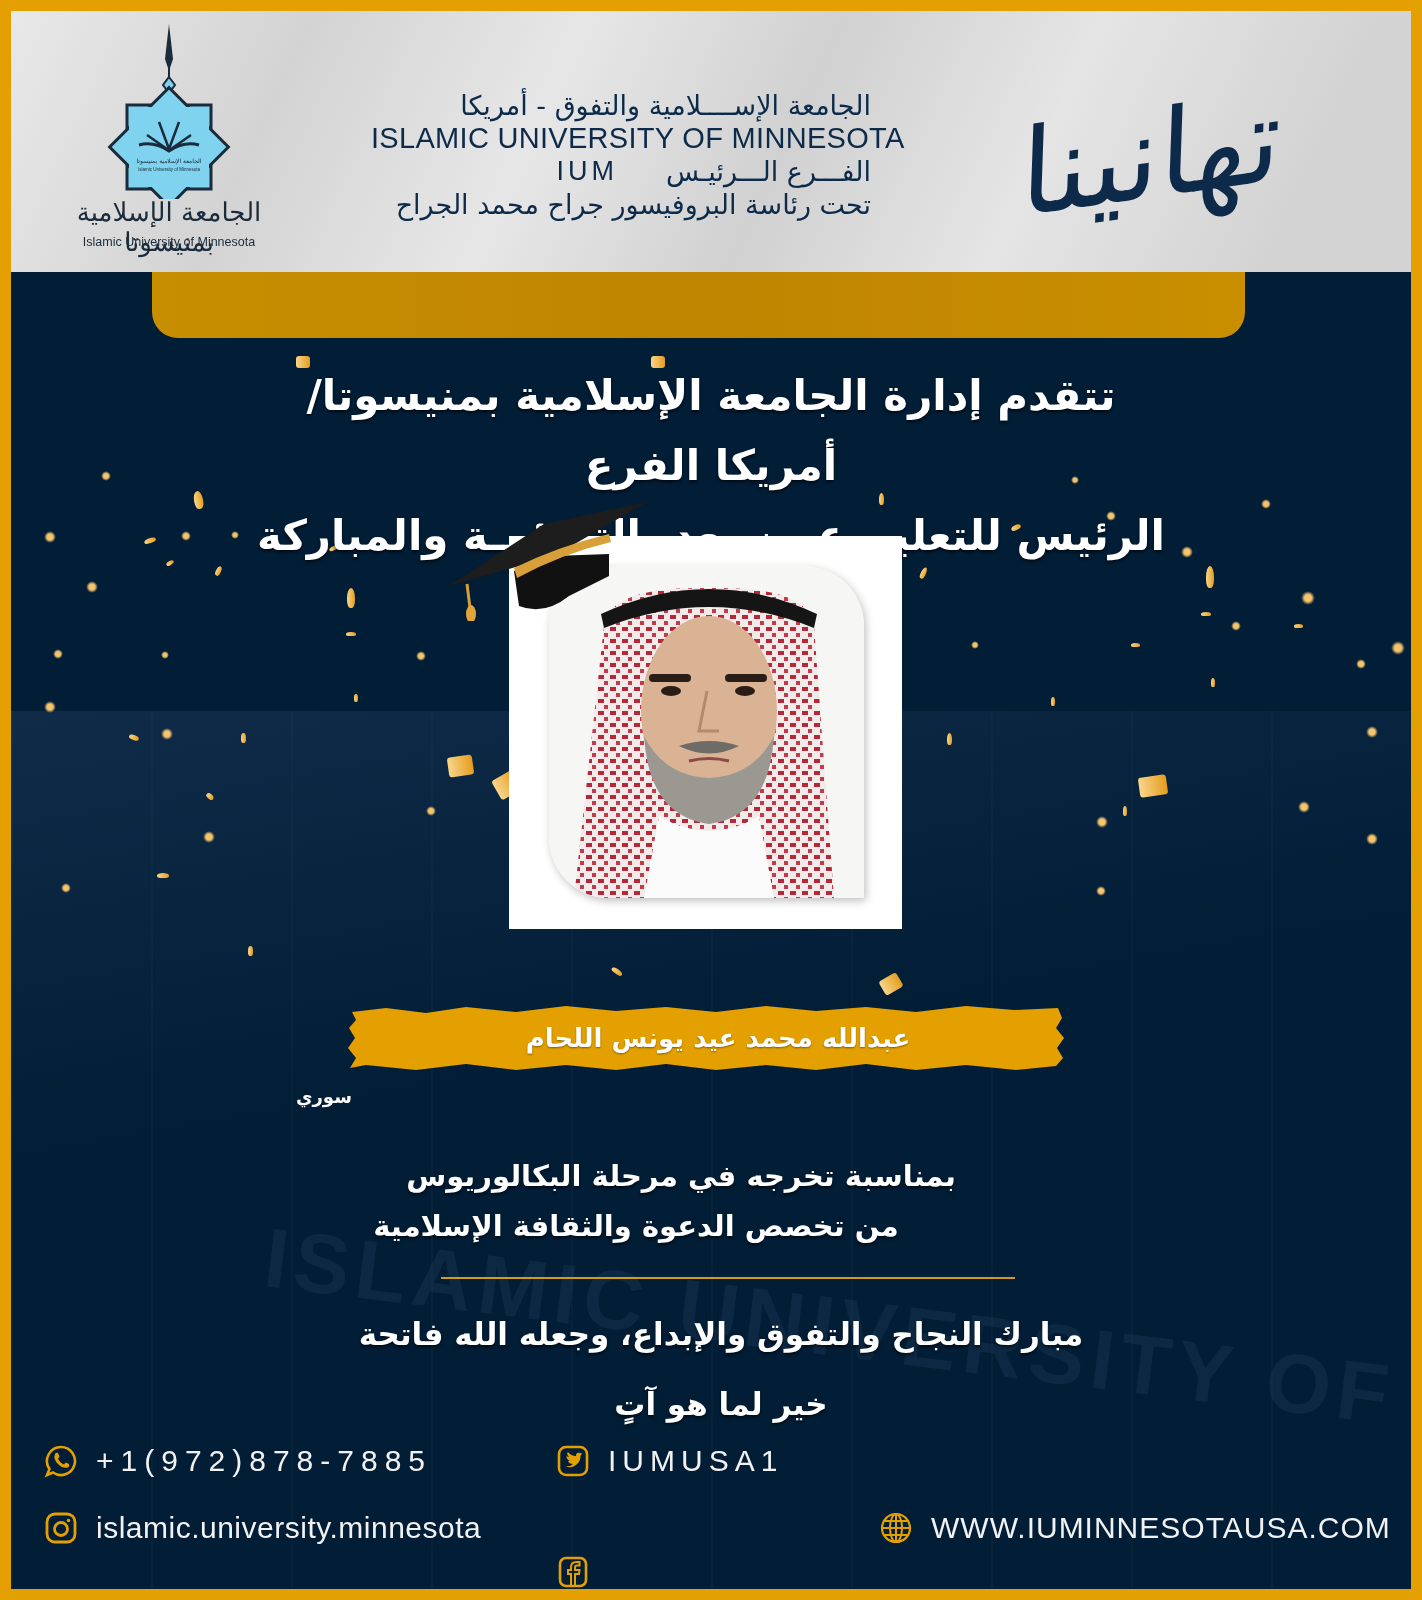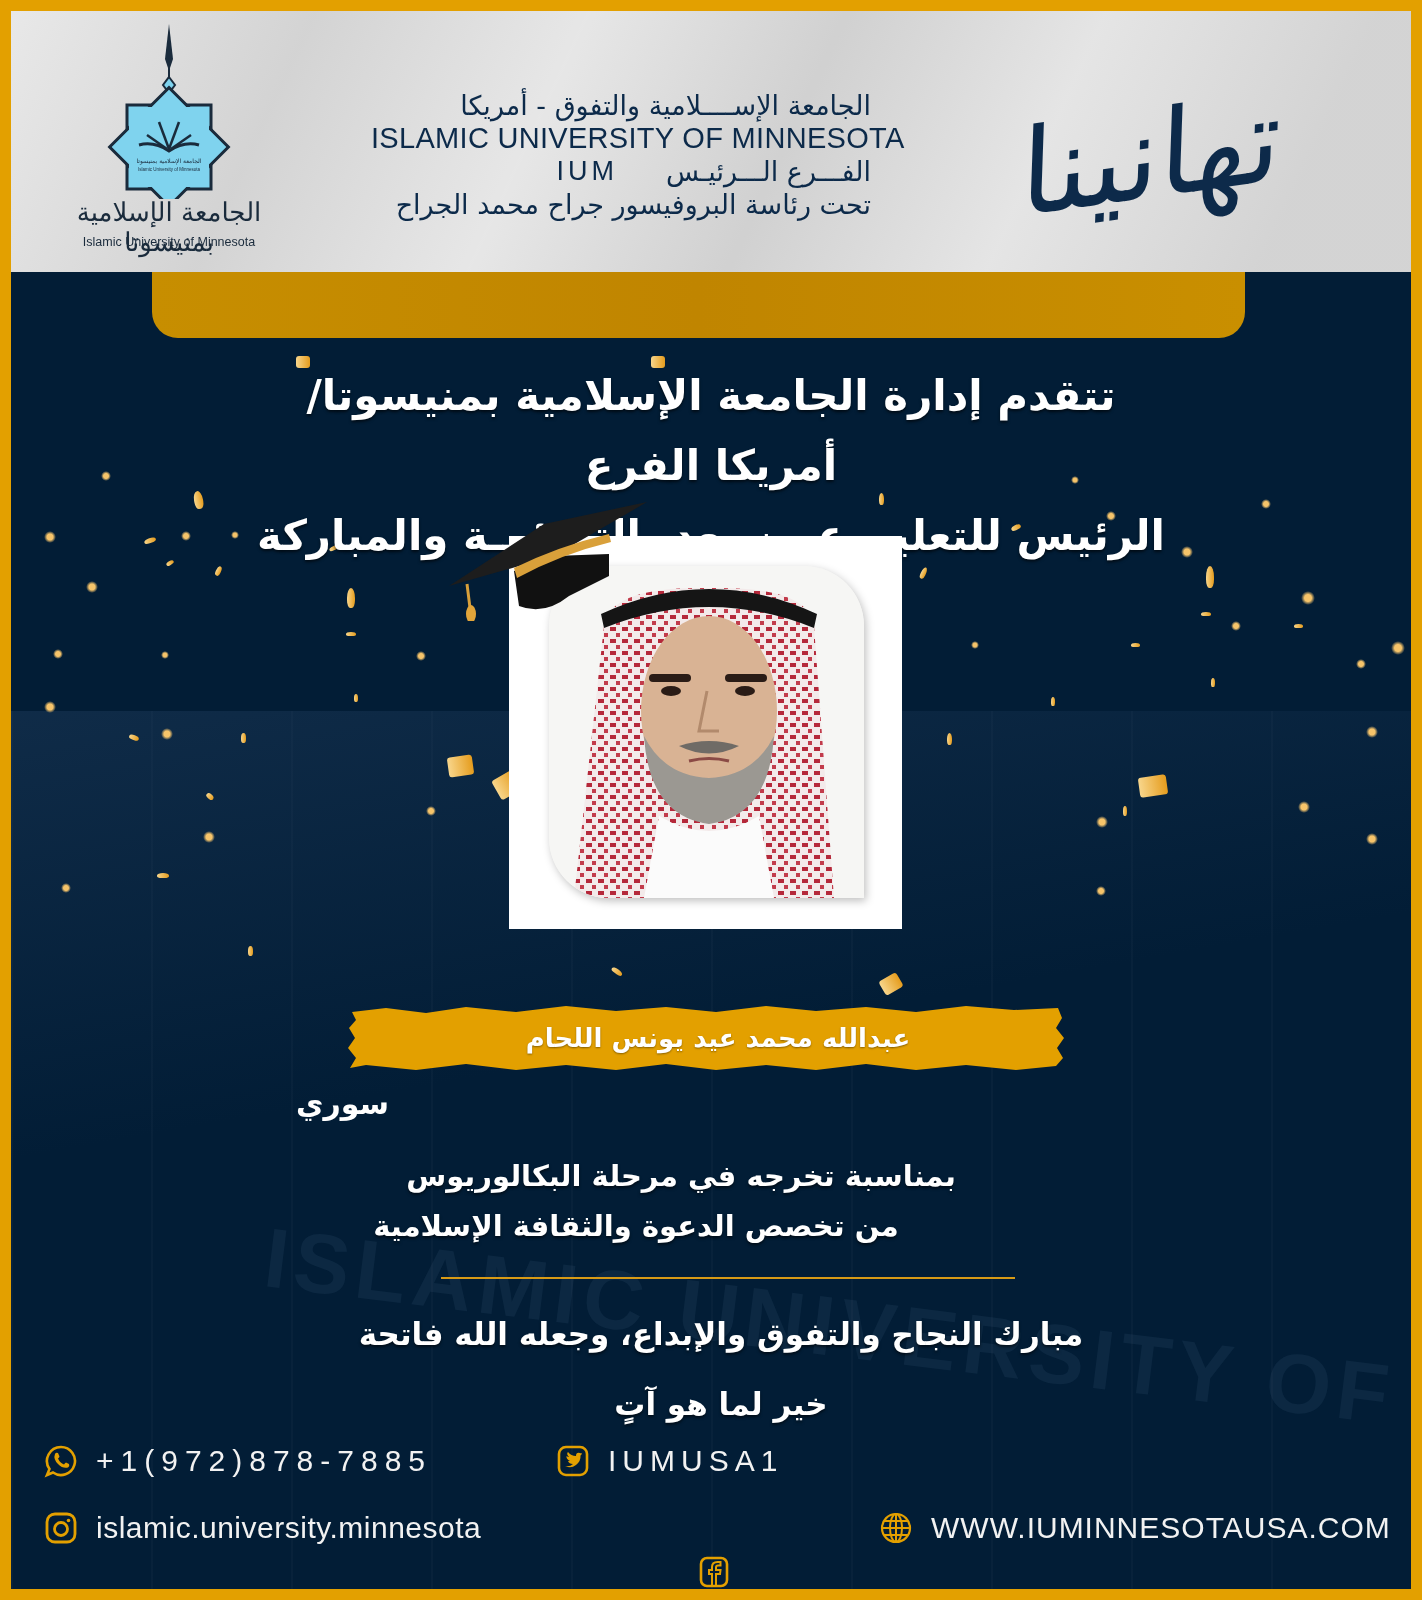--- a/index.html
+++ b/index.html
@@ -103,21 +103,21 @@
   .name-banner svg { position: absolute; left: 0; top: 0; }
   .name-text {
     position: absolute; left: 12px; top: 0; width: 720px; height: 68px;
     display: flex; align-items: center; justify-content: center;
     direction: rtl; color: #ffffff; font-weight: bold; font-size: 26px;
     text-shadow: 0 1px 2px rgba(0,0,0,0.4);
   }
 
   .nationality {
     position: absolute; left: 285px; top: 1075px; width: 100px; direction: rtl; text-align: left;
-    color: #ffffff; font-weight: bold; font-size: 30px;
+    color: #ffffff; font-weight: bold; font-size: 18px;
   }
 
   .occasion {
     position: absolute; left: 300px; top: 1140px; width: 760px; direction: rtl;
     color: #ffffff; font-weight: bold; font-size: 29px; line-height: 50px; text-align: center;
     text-shadow: 0 2px 3px rgba(0,0,0,0.55);
   }
   .occasion .l1 { padding-right: 20px; }
   .occasion .l2 { padding-right: 110px; text-align: center; }
 
@@ -126,21 +126,21 @@
   }
 
   .blessing {
     position: absolute; left: 270px; top: 1288px; width: 880px; direction: rtl;
     color: #ffffff; font-weight: bold; font-size: 31px; line-height: 70px; text-align: center;
     text-shadow: 0 2px 3px rgba(0,0,0,0.55);
   }
 
   
   .contact {
-    position: absolute; display: flex; align-items: flex-end; gap: 18px;
+    position: absolute; display: flex; align-items: flex-start; gap: 18px;
     color: #f2f2f2; font-family: "Liberation Sans", sans-serif;
   }
   .contact .ico { width: 34px; height: 34px; flex: 0 0 34px; }
   .contact .txt { font-size: 30px; white-space: nowrap; }
   .c-phone { left: 33px; top: 1433px; }
   .c-phone .txt { letter-spacing: 7px; }
   .c-twitter { left: 545px; top: 1433px; }
   .c-twitter .txt { letter-spacing: 6px; }
   .c-email { left: 868px; top: 1433px; }
   .c-email .txt { letter-spacing: 2px; }

